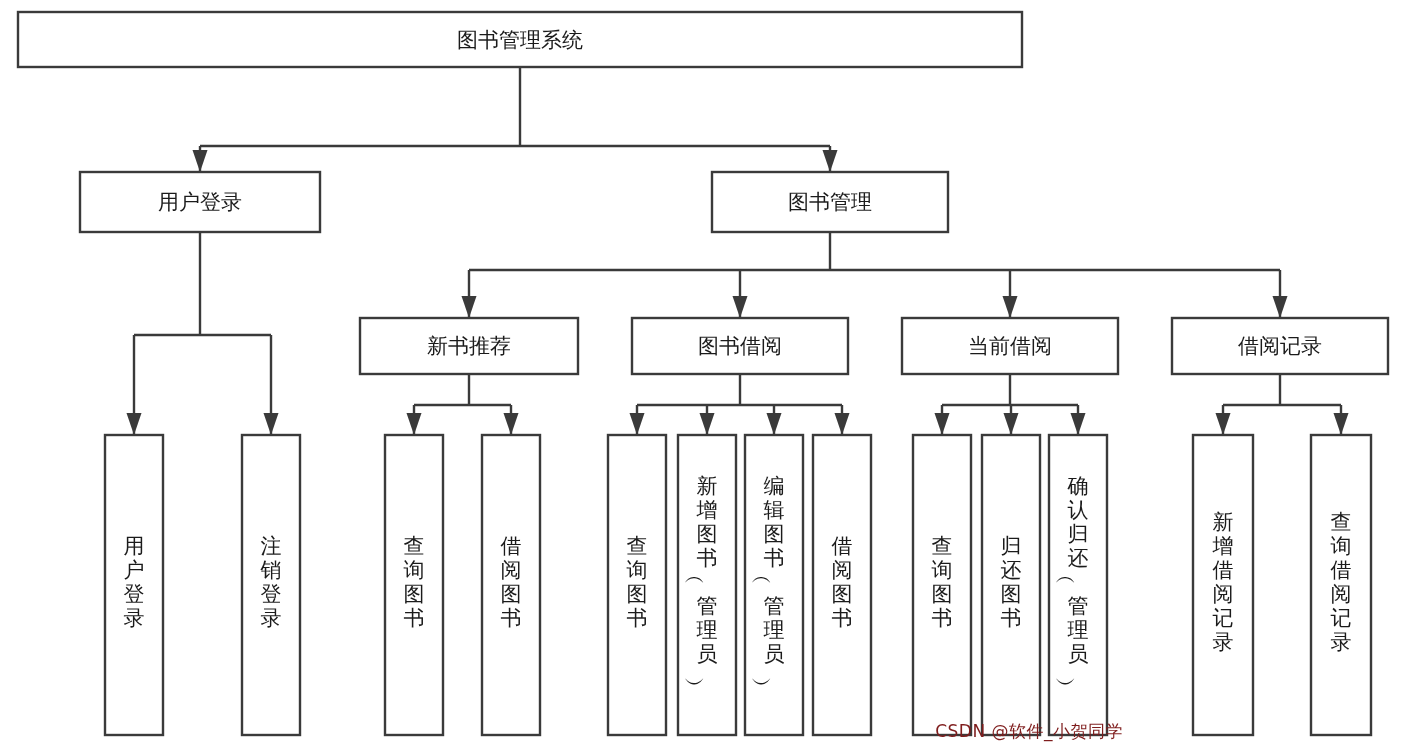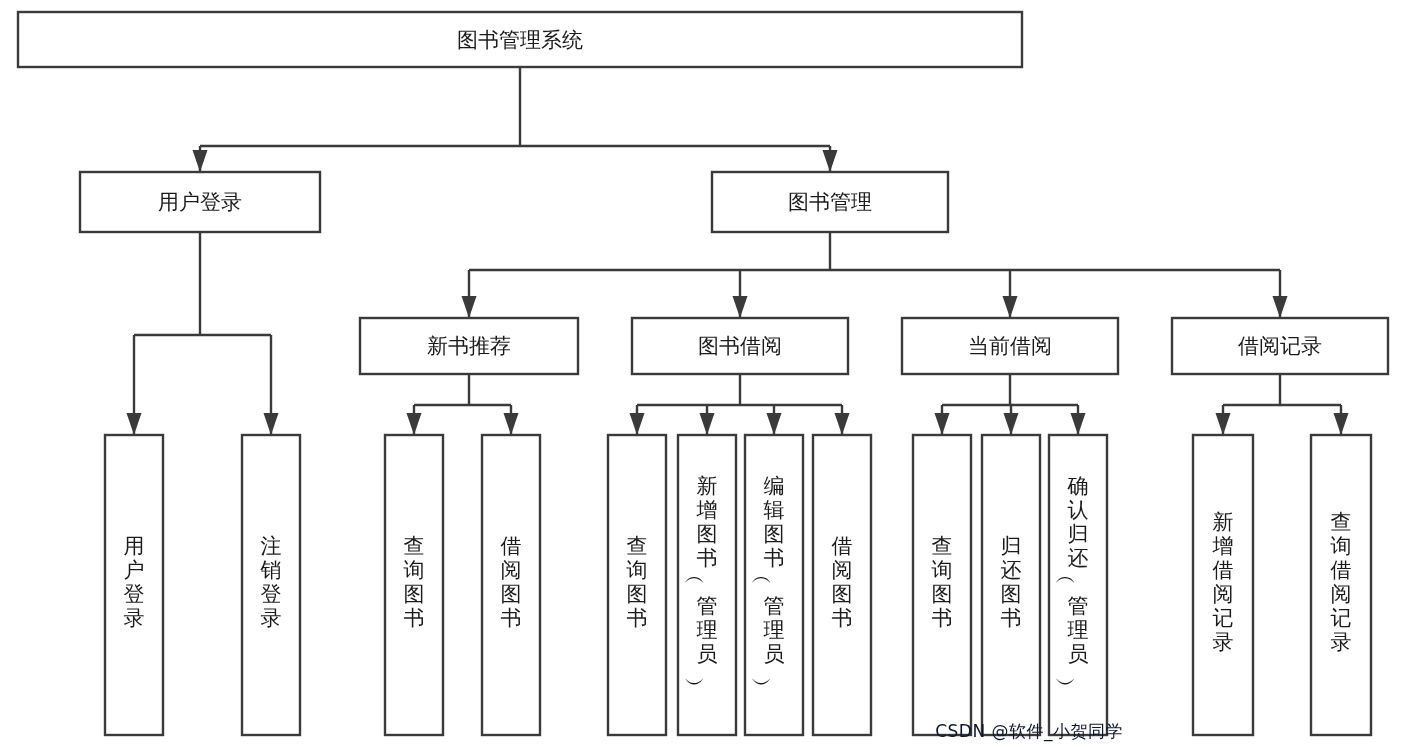--- a/index.html
+++ b/index.html
@@ -47,21 +47,21 @@
   .edge-arrow {
     fill: #3a3a3a;
     stroke: none;
   }
   .watermark-text {
     position: absolute;
     right: 8px;
     bottom: 4px;
     font-family: "DejaVu Sans", "Liberation Sans", sans-serif;
     font-size: 17px;
-    color: #0f172a;
+    color: #7f1d1d;
     white-space: nowrap;
     letter-spacing: 0.5px;
   }
 </style>
 </head>
 <body>
 
 <div id="chart-root">
   <svg id="diagram-svg" width="1405" height="747" viewBox="0 0 1405 747">
 

